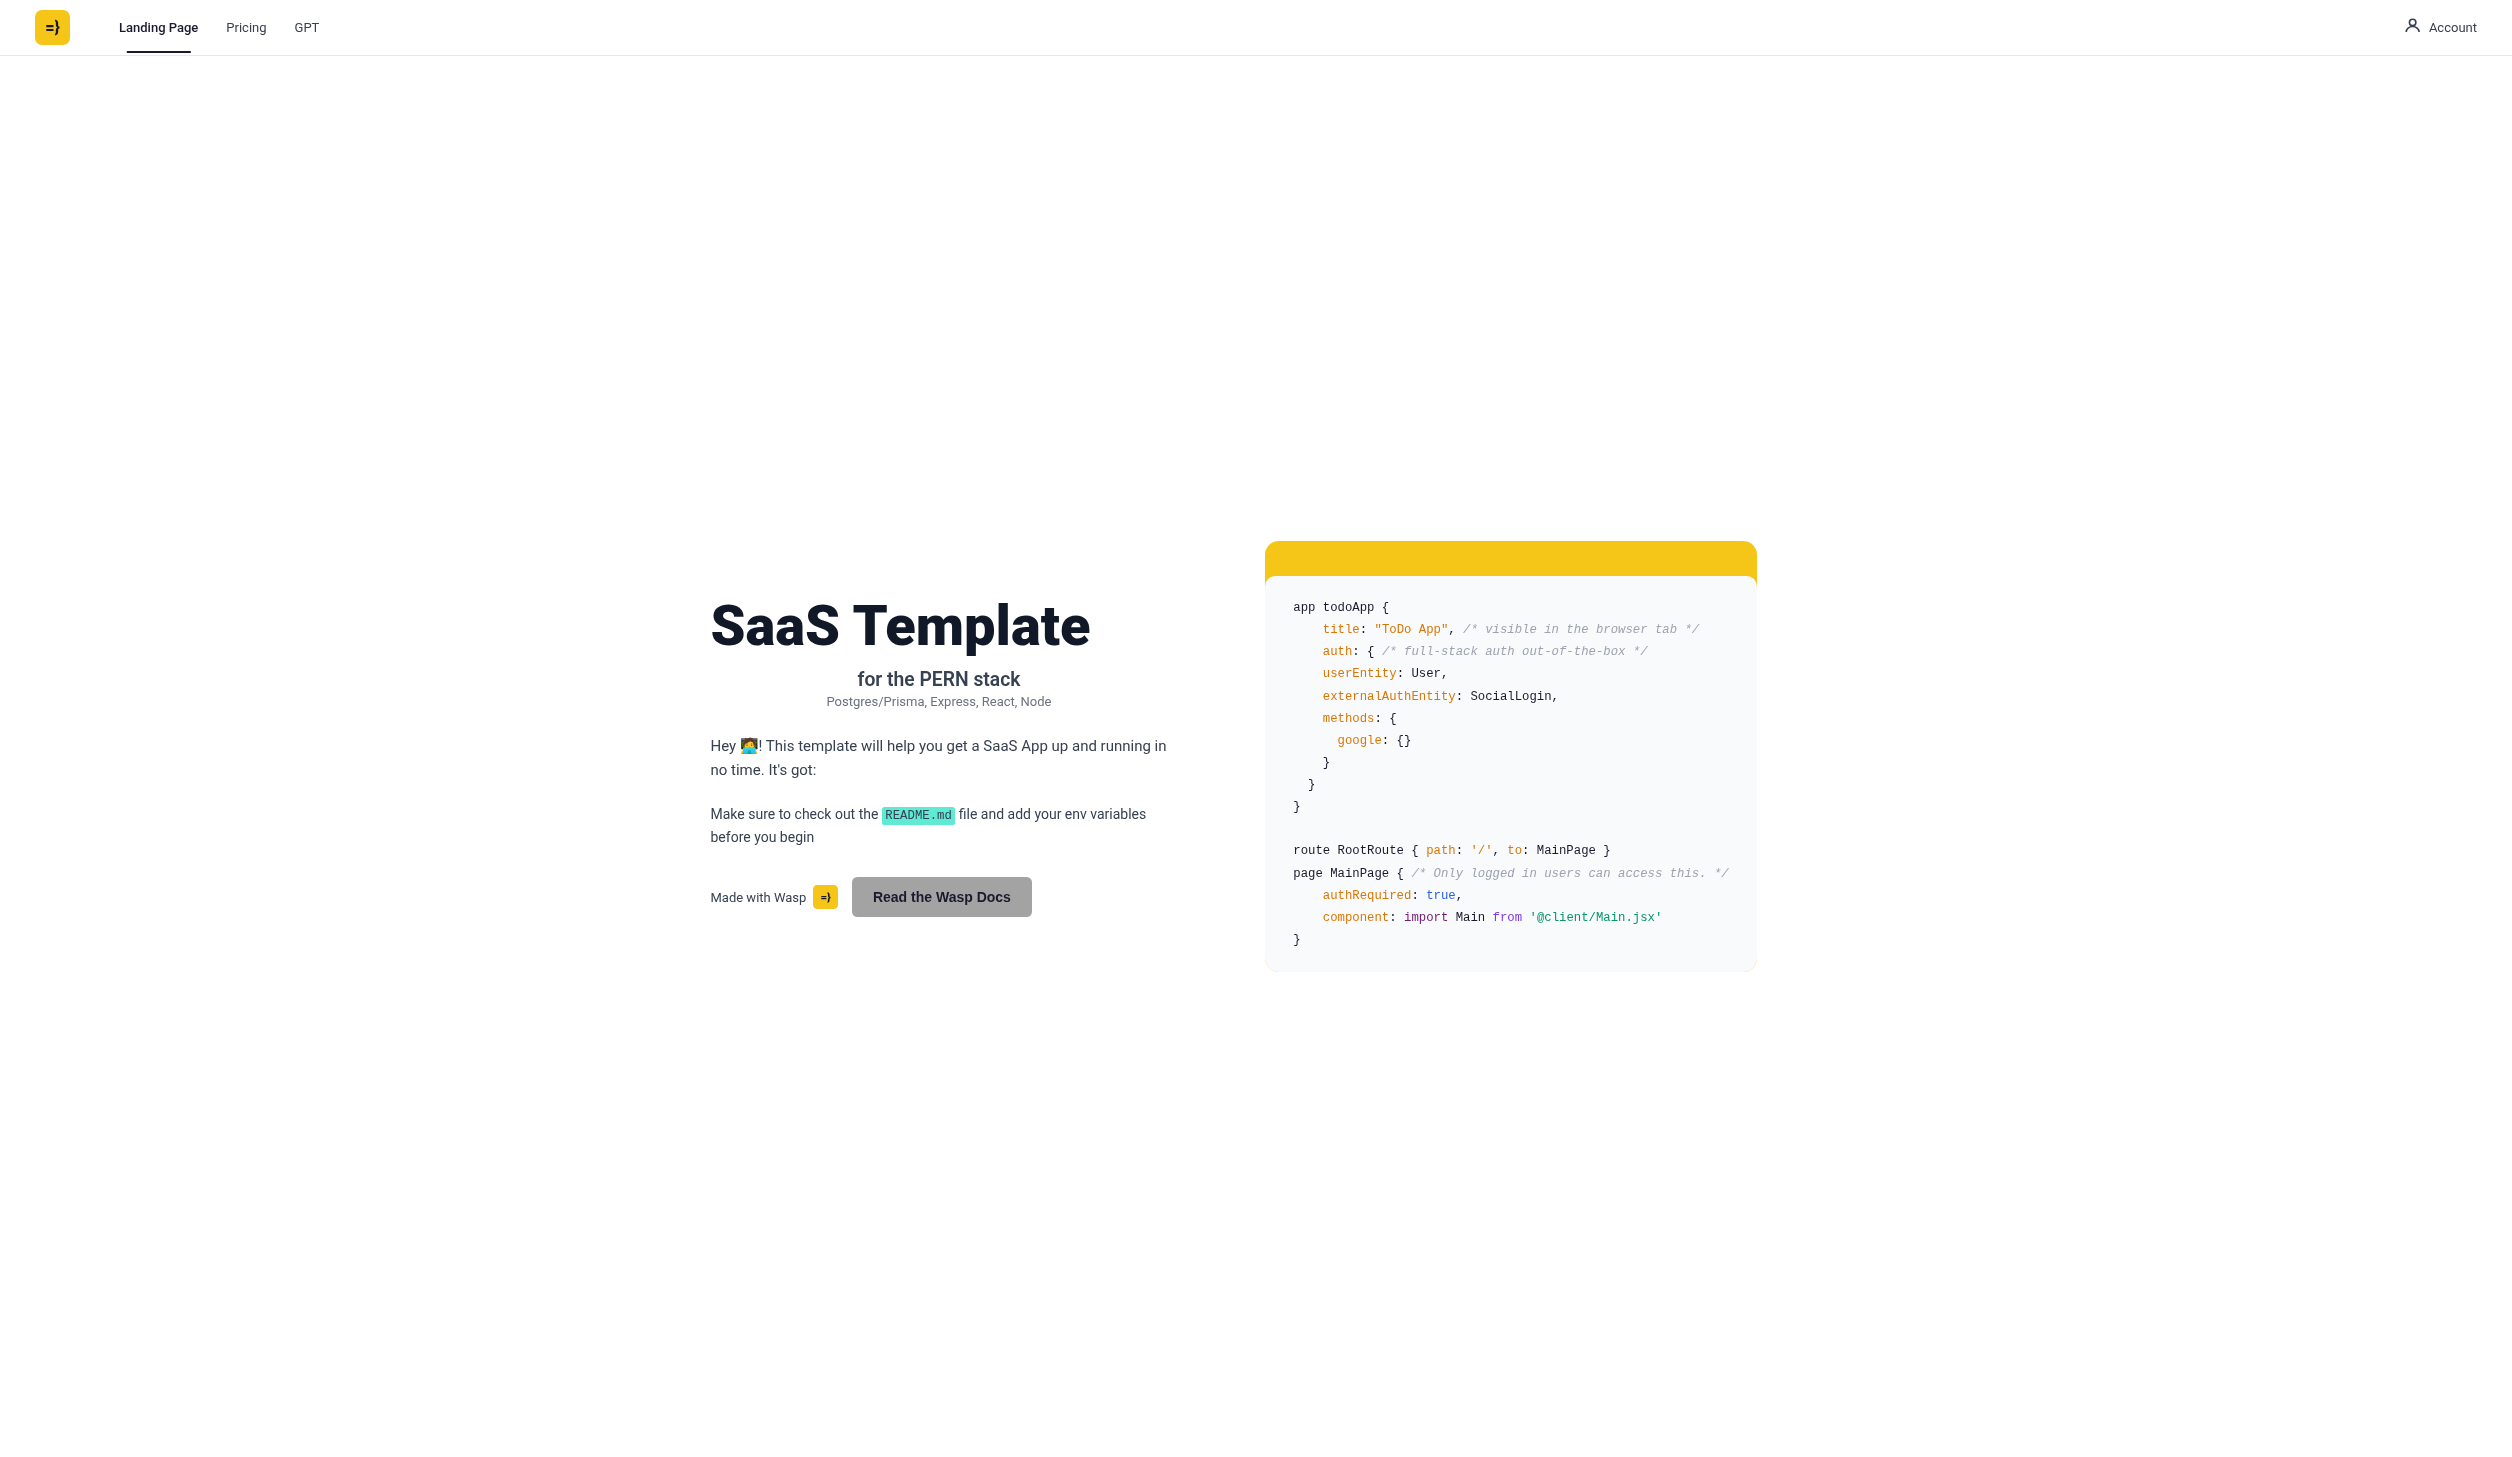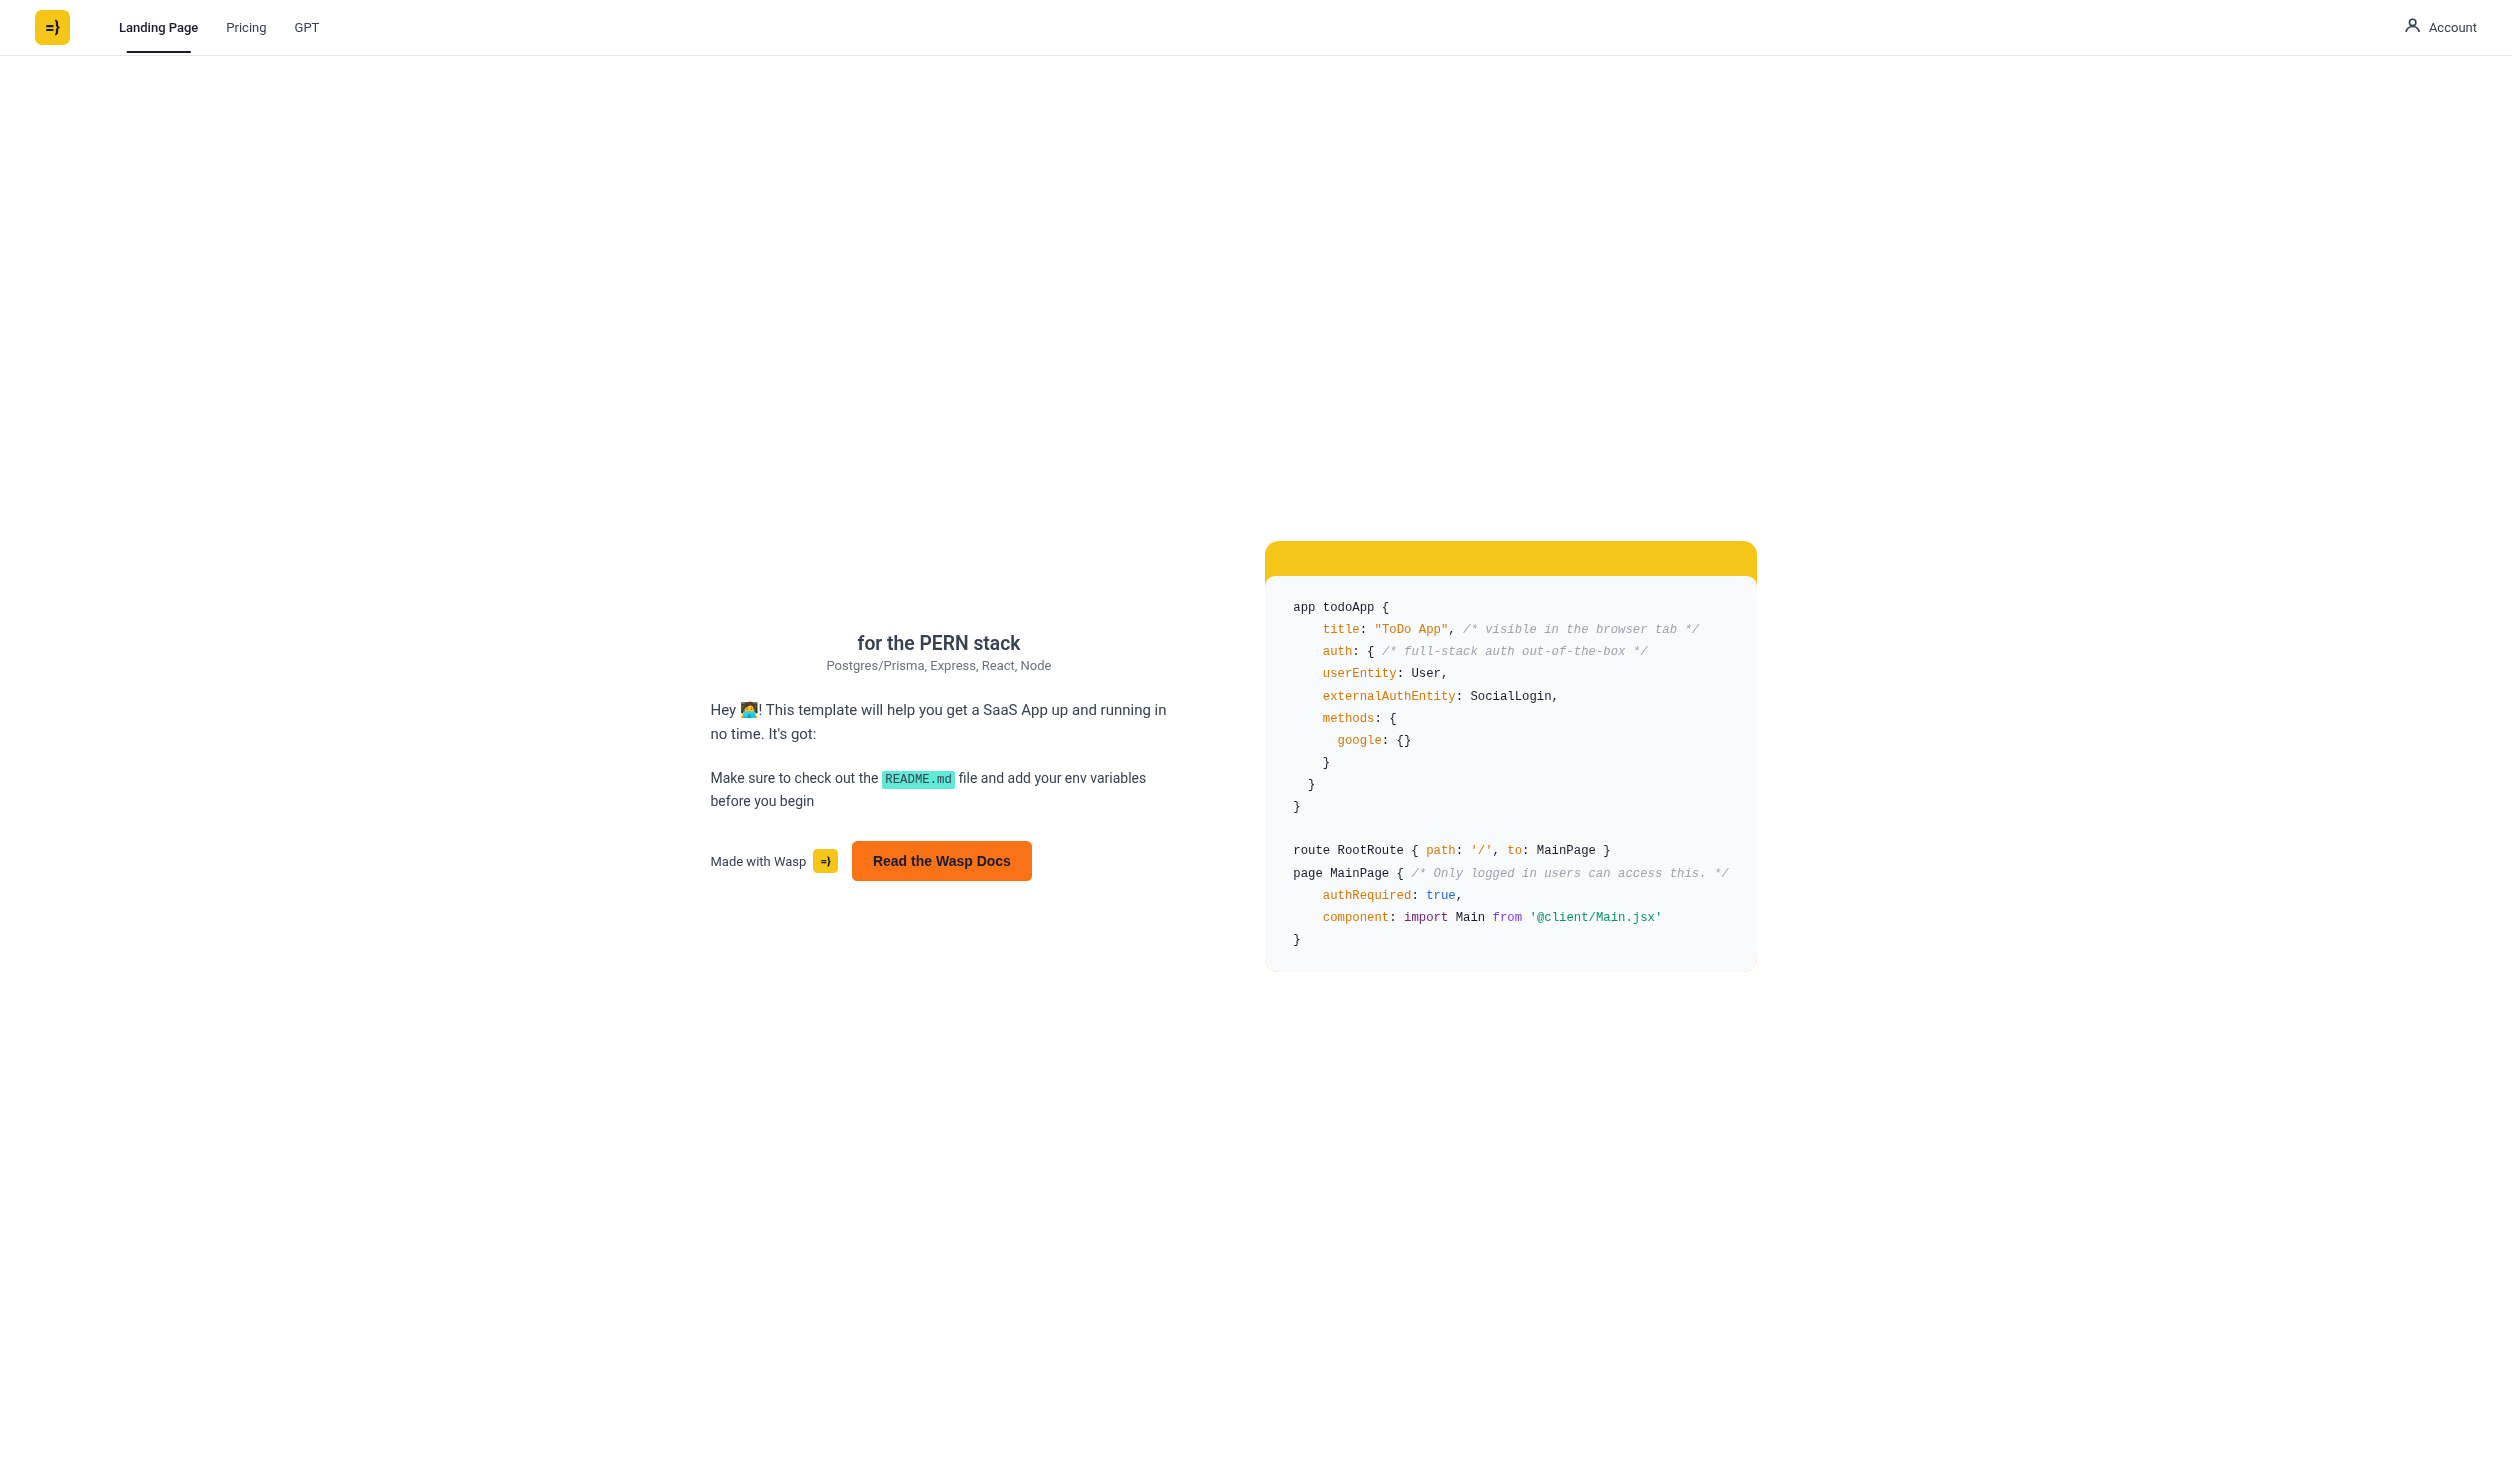--- a/index.html
+++ b/index.html
@@ -199,21 +199,21 @@
       width: 24.6px;
       height: 24.6px;
       background: #F5C518;
       border-radius: 4.4px;
       font-weight: 900;
       font-size: 11.4px;
       color: #1a1a2e;
     }
 
     .cta-button {
-      background: #f97316;
+      background: #a3a3a3;
       color: #1a1a2e;
       border: none;
       padding: 12.3px 21px;
       border-radius: 5.3px;
       font-size: 14px;
       font-weight: 600;
       cursor: pointer;
       text-decoration: none;
       display: inline-block;
     }
@@ -300,20 +300,21 @@
         <path d="M4 20c0-4 3.6-7 8-7s8 3 8 7"></path>
       </svg>
     </span>
     <span>Account</span>
   </div>
 </nav>
 
 <div class="main-content">
 
   <div class="left-col">
+    <h1 class="hero-title">SaaS Template</h1>
     <p class="hero-subtitle">for the PERN stack</p>
     <p class="hero-stack">Postgres/Prisma, Express, React, Node</p>
 
     <p class="hero-description">Hey 🧑‍💻! This template will help you get a SaaS App up and running in no time. It's got:</p>
 
 
     <p class="readme-note">
       Make sure to check out the <code class="readme-code">README.md</code> file and add your env variables before you begin
     </p>
 

